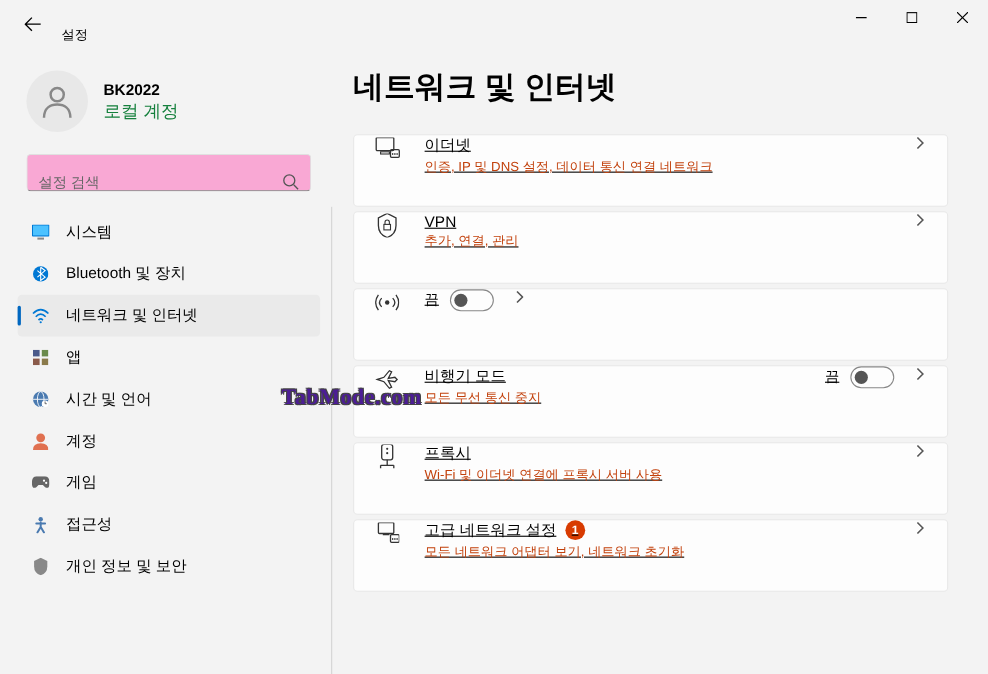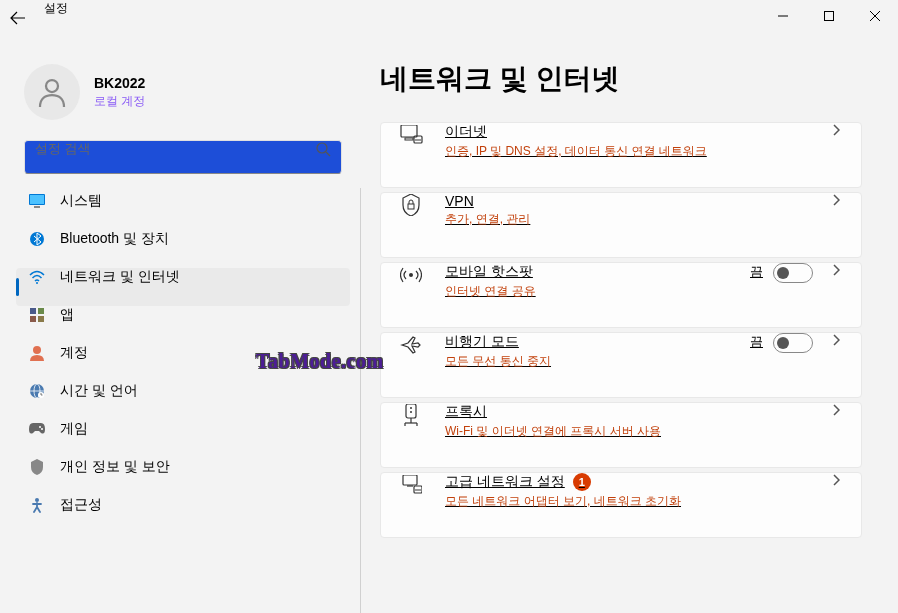--- a/index.html
+++ b/index.html
@@ -11,22 +11,22 @@
     body {
       width: 898px;
       height: 613px;
       background: #f3f3f3;
       overflow: hidden;
       position: relative;
     }
     .titlebar {
       height: 40px;
       display: flex;
-      align-items: flex-start;
-      padding-left: 0;
+      align-items: flex-end;
+      padding-left: 12px;
     }
     .back-btn {
       width: 36px;
       height: 36px;
       display: flex;
       align-items: center;
       justify-content: center;
       cursor: pointer;
     }
     .app-title {
@@ -46,21 +46,21 @@
       display: flex;
       align-items: center;
       justify-content: center;
       cursor: pointer;
     }
     .content {
       display: flex;
       height: calc(100% - 40px);
     }
     .sidebar {
-      width: 359px;
+      width: 300px;
       padding: 8px 1px 0 8px;
       flex-shrink: 0;
     }
     .profile {
       display: flex;
       align-items: center;
       padding: 16px 12px 20px 16px;
     }
     .avatar {
       width: 56px;
@@ -71,52 +71,52 @@
       align-items: center;
       justify-content: center;
       margin-right: 14px;
     }
     .profile-name {
       font-size: 14px;
       font-weight: 600;
       color: #000;
     }
     .profile-sub {
-      font-size: 12px;
-      color: #8b5cf6;
+      font-size: 16px;
+      color: #15803d;
       margin-top: 2px;
     }
     .search-box {
       margin: 0 16px 18px 16px;
       height: 34px;
-      background: #1d4ed8;
+      background: #f9a8d4;
       border: 1px solid #e0e0e0;
       border-bottom: 1px solid #888;
       border-radius: 4px;
       display: flex;
-      align-items: flex-start;
+      align-items: flex-end;
       padding: 0 10px;
     }
     .search-box input {
       flex: 1;
       border: none;
       outline: none;
       background: transparent;
       font-size: 13px;
     }
     .search-box input::placeholder {
       color: #666;
     }
     .nav {
       padding: 0 8px;
     }
     .nav-item {
       height: 38px;
       display: flex;
-      align-items: flex-start;
+      align-items: center;
       padding: 0 12px;
       border-radius: 4px;
       cursor: pointer;
       font-size: 14px;
       color: #000;
       position: relative;
     }
     .nav-item.selected {
       background: #eaeaea;
     }
@@ -342,66 +342,66 @@
               <rect x="0" y="0" width="6" height="6" fill="#4a5a8a"></rect>
               <rect x="8" y="0" width="6" height="6" fill="#6a8a4a"></rect>
               <rect x="0" y="8" width="6" height="6" fill="#8a5a4a"></rect>
               <rect x="8" y="8" width="6" height="6" fill="#8a7a4a"></rect>
             </svg>
           </span>
         <span>앱</span>
       </div>
       <div class="nav-item">
         <span class="nav-icon">
-            <svg width="14" height="16" viewBox="0 0 14 16">
-              <circle cx="7" cy="5" r="4" fill="#e07050"></circle>
-              <path d="M0 16 Q0 10 7 10 Q14 10 14 16 Z" fill="#e07050"></path>
-            </svg>
-          </span>
-        <span>계정</span>
-      </div>
-      <div class="nav-item">
-        <span class="nav-icon">
             <svg width="16" height="16" viewBox="0 0 16 16">
               <circle cx="8" cy="8" r="7" fill="#4a7ab0"></circle>
               <ellipse cx="8" cy="8" rx="3" ry="7" stroke="#fff" stroke-width="0.8" fill="none"></ellipse>
               <line x1="1" y1="8" x2="15" y2="8" stroke="#fff" stroke-width="0.8"></line>
               <circle cx="12" cy="12" r="3" fill="#fff"></circle>
               <line x1="12" y1="10" x2="12" y2="12" stroke="#555" stroke-width="0.8"></line>
               <line x1="12" y1="12" x2="13.5" y2="12" stroke="#555" stroke-width="0.8"></line>
             </svg>
           </span>
         <span>시간 및 언어</span>
       </div>
       <div class="nav-item">
         <span class="nav-icon">
+            <svg width="14" height="16" viewBox="0 0 14 16">
+              <circle cx="7" cy="5" r="4" fill="#e07050"></circle>
+              <path d="M0 16 Q0 10 7 10 Q14 10 14 16 Z" fill="#e07050"></path>
+            </svg>
+          </span>
+        <span>계정</span>
+      </div>
+      <div class="nav-item">
+        <span class="nav-icon">
             <svg width="16" height="12" viewBox="0 0 16 12">
               <path d="M4 0 L12 0 Q16 0 16 6 Q16 12 12 10 L10 8 L6 8 L4 10 Q0 12 0 6 Q0 0 4 0 Z" fill="#666"></path>
               <circle cx="11" cy="4" r="1" fill="#fff"></circle>
               <circle cx="13" cy="6" r="1" fill="#fff"></circle>
             </svg>
           </span>
         <span>게임</span>
       </div>
       <div class="nav-item">
         <span class="nav-icon">
-            <svg width="14" height="16" viewBox="0 0 14 16">
-              <path d="M7 0 L13 3 L13 8 Q13 14 7 16 Q1 14 1 8 L1 3 Z" fill="#888"></path>
-            </svg>
-          </span>
-        <span>개인 정보 및 보안</span>
-      </div>
-      <div class="nav-item">
-        <span class="nav-icon">
             <svg width="16" height="16" viewBox="0 0 16 16">
               <circle cx="8" cy="3" r="2" fill="#4a7ab0"></circle>
               <path d="M8 6 L8 10 M4 7 L12 7 M8 10 L5 15 M8 10 L11 15" stroke="#4a7ab0" stroke-width="1.8" stroke-linecap="round"></path>
             </svg>
           </span>
         <span>접근성</span>
+      </div>
+      <div class="nav-item">
+        <span class="nav-icon">
+            <svg width="14" height="16" viewBox="0 0 14 16">
+              <path d="M7 0 L13 3 L13 8 Q13 14 7 16 Q1 14 1 8 L1 3 Z" fill="#888"></path>
+            </svg>
+          </span>
+        <span>개인 정보 및 보안</span>
       </div>
     </div>
   </div>
 
   <div class="main">
     <h1 class="page-title">네트워크 및 인터넷</h1>
 
     <div class="setting-card">
       <div class="card-icon">
         <svg width="24" height="20" viewBox="0 0 24 20">
@@ -443,24 +443,20 @@
       </div>
     </div>
 
     <div class="setting-card">
       <div class="card-icon">
         <svg width="22" height="18" viewBox="0 0 22 18">
             <circle cx="11" cy="9" r="2" fill="#333"></circle>
             <path d="M6 5 Q2 9 6 13 M16 5 Q20 9 16 13" stroke="#333" stroke-width="1.2" fill="none"></path>
             <path d="M3 2 Q-2 9 3 16 M19 2 Q24 9 19 16" stroke="#333" stroke-width="1.2" fill="none"></path>
           </svg>
-      </div>
-      <div class="card-text">
-        <div class="card-title">모바일 핫스팟</div>
-        <div class="card-sub">인터넷 연결 공유</div>
       </div>
       <span class="toggle-label">끔</span>
       <div class="toggle"></div>
       <div class="chevron">
         <svg width="8" height="12" viewBox="0 0 8 12">
             <path d="M2 1 L7 6 L2 11" stroke="#555" stroke-width="1.5" fill="none"></path>
           </svg>
       </div>
     </div>
 

